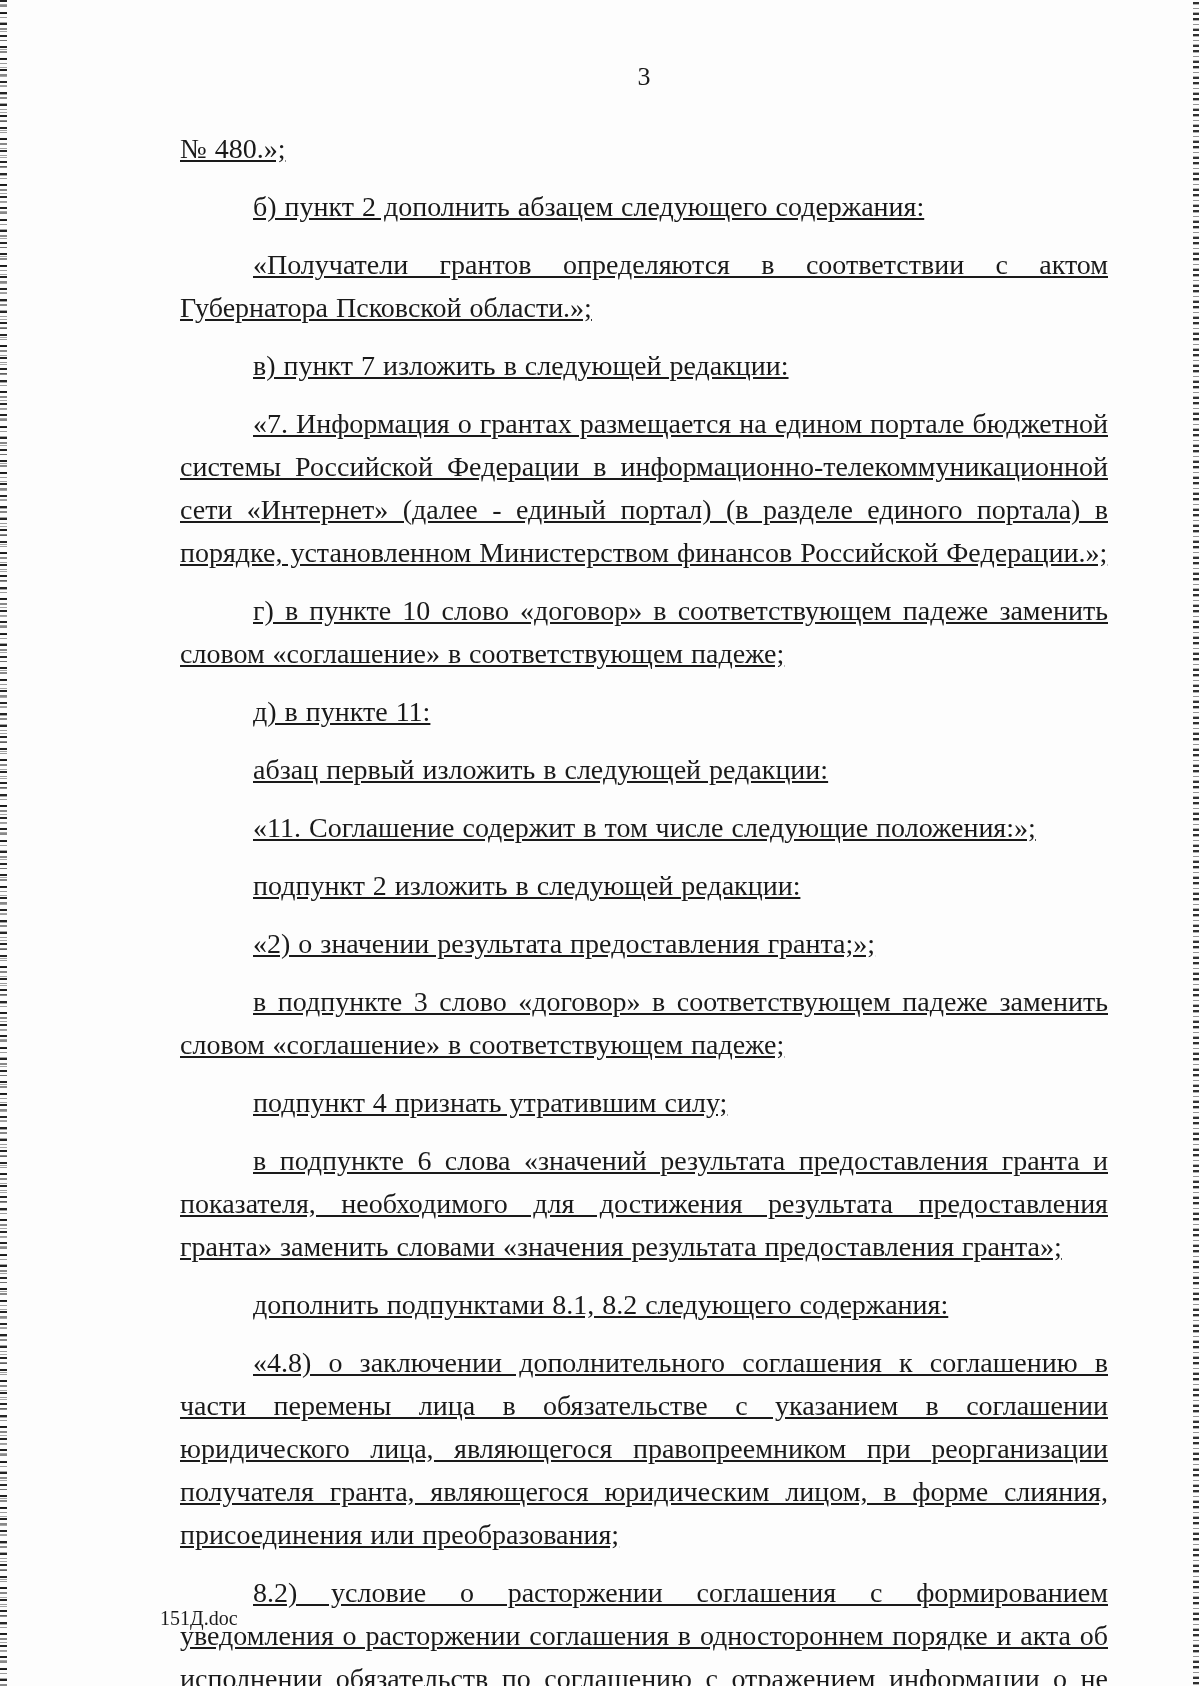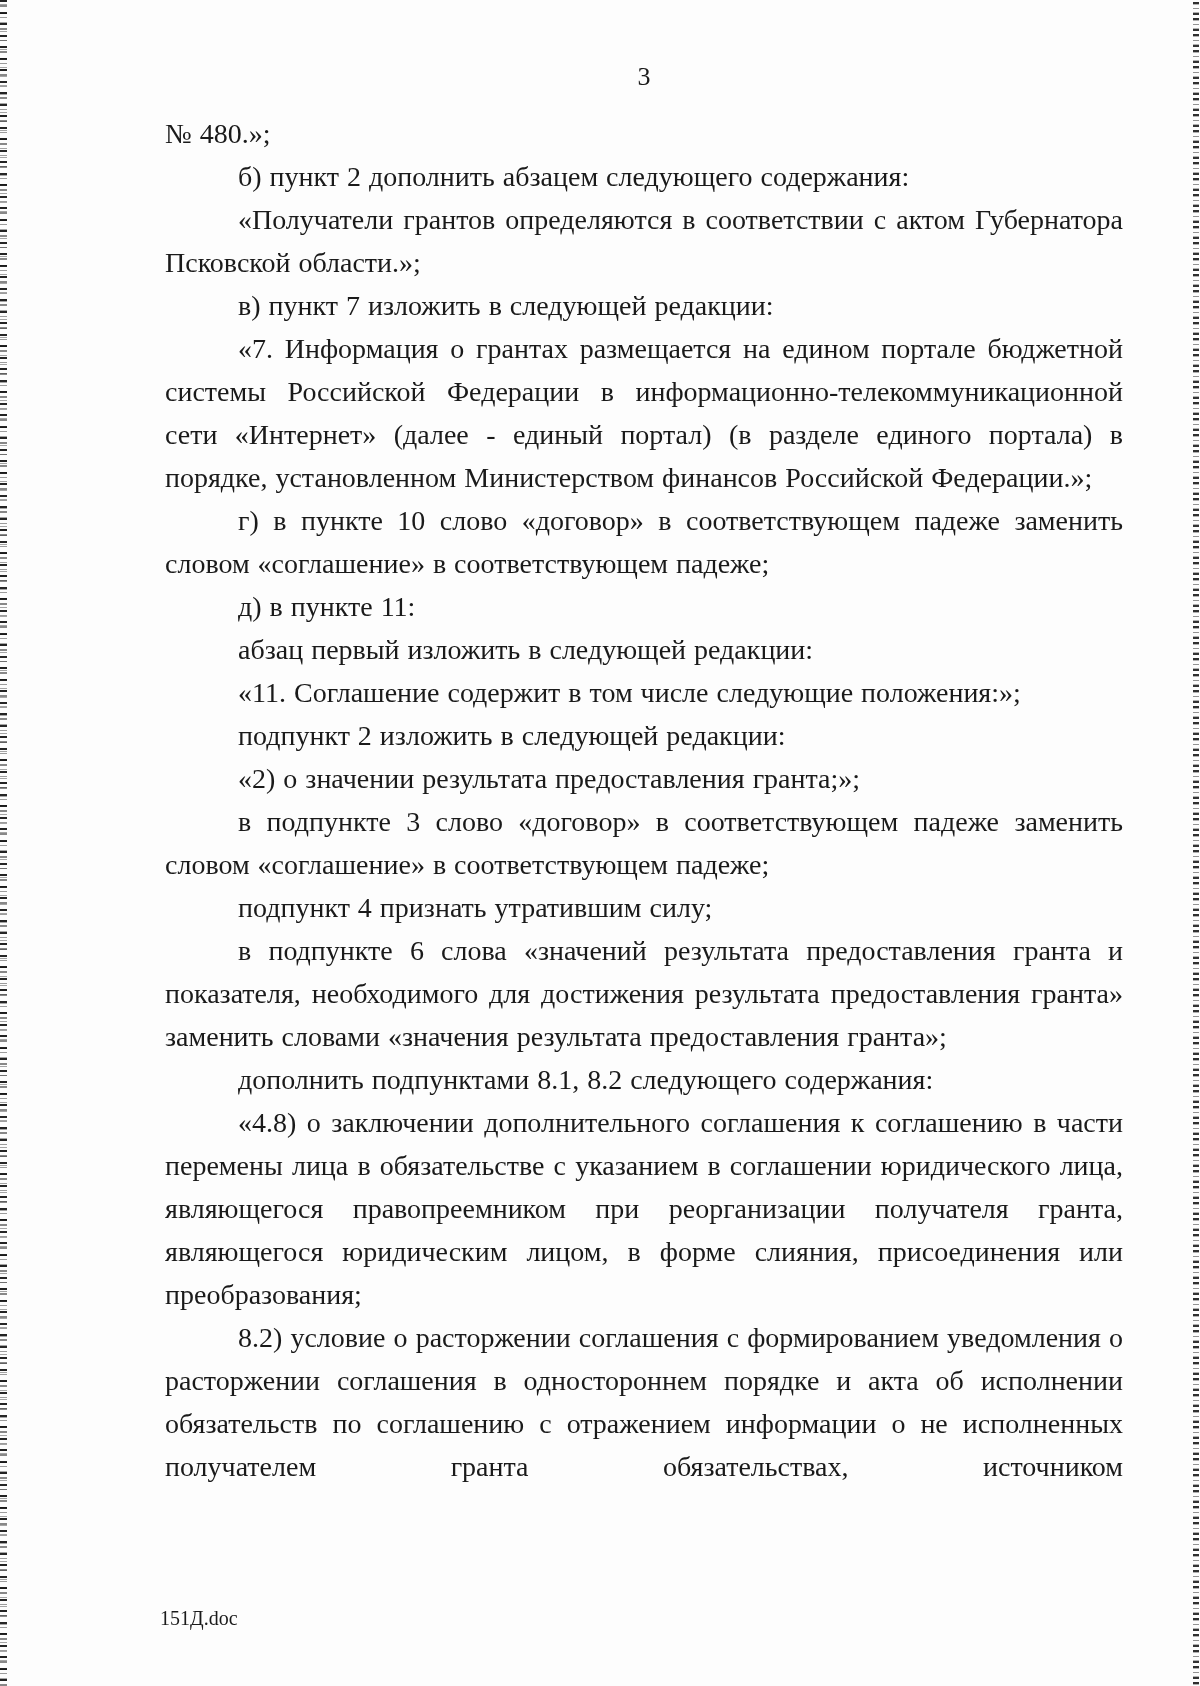--- a/index.html
+++ b/index.html
@@ -60,27 +60,28 @@
     font-size: 26px;
     line-height: 30px;
   }
   .text-block {
     position: absolute;
     top: 112px;
     left: 165px;
     width: 958px;
   }
   .text-block p {
-    margin: 0;
+    margin: 15px;
     padding: 0;
     font-size: 28px;
     line-height: 43px;
     text-align: justify;
     text-indent: 73px;
     word-spacing: 1px;
+    text-decoration: underline;
   }
   .text-block p.no-indent {
     text-indent: 0;
   }
   
   .text-block p.continued {
     text-align-last: justify;
   }
   .footer {
     position: absolute;

